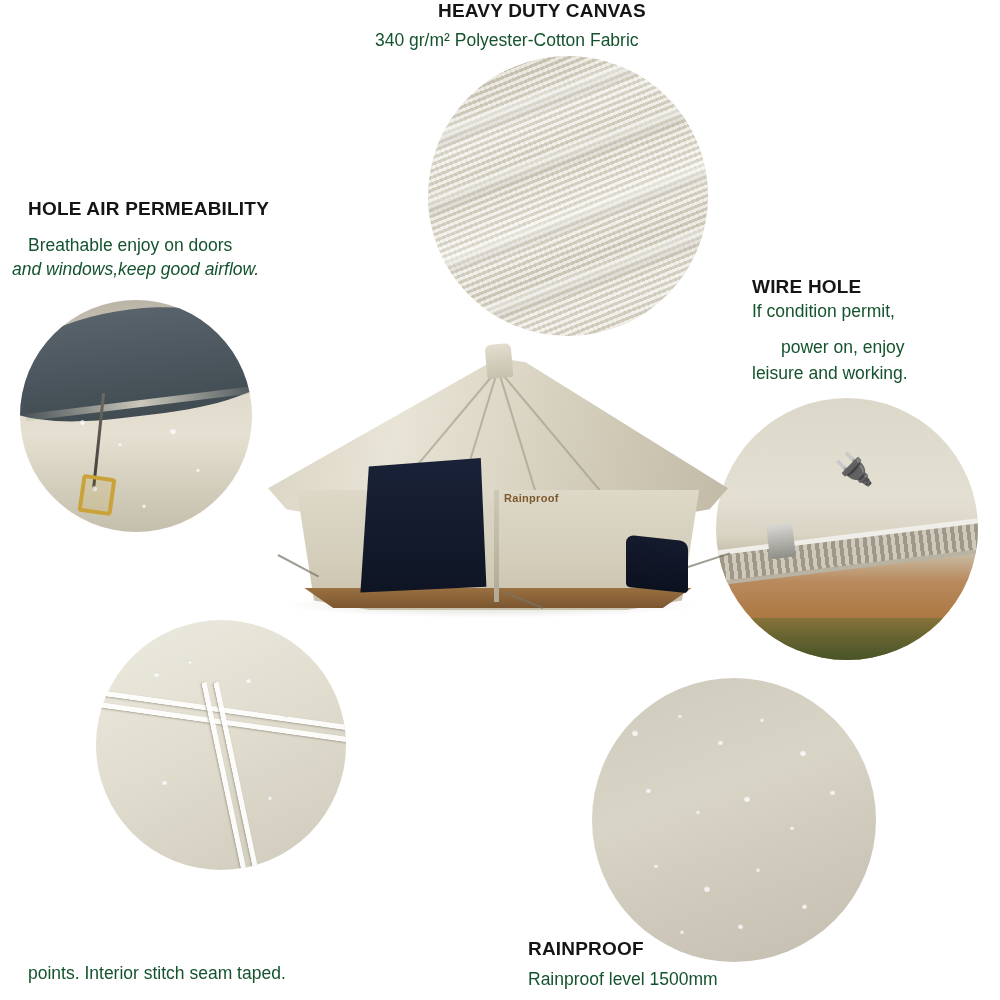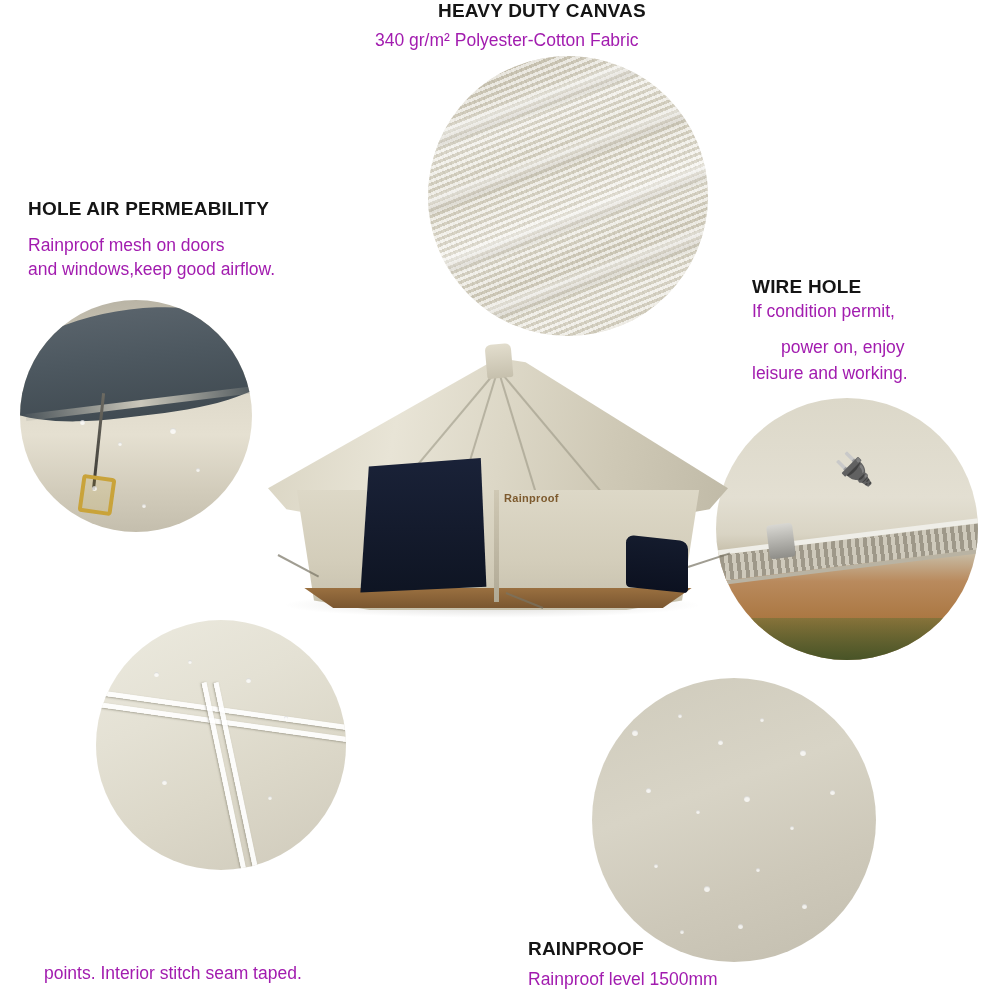--- a/index.html
+++ b/index.html
@@ -29,21 +29,21 @@
     font-weight: bold;
     font-size: 19px;
     letter-spacing: .2px;
     white-space: nowrap;
     color: #151515;
   }
   .feature-desc {
     position: absolute;
     font-size: 17.5px;
     line-height: 1.32;
-    color: #a21caf;
+    color: #14532d;
   }
 
   
   .circle {
     position: absolute;
     border-radius: 50%;
     overflow: hidden;
   }
   .circle .inner {
     position: absolute;
@@ -296,22 +296,22 @@
   <div class="circle" style="left:428px; top:56px; width:280px; height:280px;">
     <div class="inner canvas-fabric">
       <div class="canvas-fold" style="top:28px;"></div>
       <div class="canvas-fold" style="top:92px;"></div>
       <div class="canvas-fold" style="top:158px;"></div>
       <div class="canvas-fold" style="top:222px;"></div>
     </div>
   </div>
 
   <div class="feature-title" style="left:28px; top:198px;">HOLE AIR PERMEABILITY</div>
-  <div class="feature-desc" style="left:28px; top:234px;">Rainproof mesh on doors</div>
-  <div class="feature-desc" style="left:28px; top:258px;">and windows,keep good airflow.</div>
+  <div class="feature-desc" style="left:28px; top:234px;">Breathable enjoy on doors</div>
+  <div class="feature-desc" style="left:12px; top:258px;font-style:italic;">and windows,keep good airflow.</div>
 
   <div class="circle" style="left:20px; top:300px; width:232px; height:232px;">
     <div class="inner mesh-photo">
       <div class="mesh-dark"></div>
       <div class="mesh-seam"></div>
       <div class="mesh-cord"></div>
       <div class="mesh-buckle"></div>
       <div class="droplet" style="left:60px; top:120px; width:5px; height:5px;"></div>
       <div class="droplet" style="left:98px; top:142px; width:4px; height:4px;"></div>
       <div class="droplet" style="left:150px; top:128px; width:6px; height:6px;"></div>
@@ -362,21 +362,21 @@
       <div class="stitch-line" style="left:120px; top:60px; width:200px; transform:rotate(78deg); transform-origin:left center;"></div>
       <div class="droplet" style="left:58px; top:52px; width:5px; height:5px;"></div>
       <div class="droplet" style="left:92px; top:40px; width:4px; height:4px;"></div>
       <div class="droplet" style="left:150px; top:58px; width:5px; height:5px;"></div>
       <div class="droplet" style="left:188px; top:96px; width:4px; height:4px;"></div>
       <div class="droplet" style="left:66px; top:160px; width:5px; height:5px;"></div>
       <div class="droplet" style="left:172px; top:176px; width:4px; height:4px;"></div>
     </div>
   </div>
 
-  <div class="feature-desc" style="left:44px; top:962px;">points. Interior stitch seam taped.</div>
+  <div class="feature-desc" style="left:28px; top:962px;">points. Interior stitch seam taped.</div>
 
   <div class="circle" style="left:592px; top:678px; width:284px; height:284px;">
     <div class="inner rain-photo">
       <div class="droplet" style="left:40px; top:52px; width:6px; height:6px;"></div>
       <div class="droplet" style="left:86px; top:36px; width:4px; height:4px;"></div>
       <div class="droplet" style="left:126px; top:62px; width:5px; height:5px;"></div>
       <div class="droplet" style="left:168px; top:40px; width:4px; height:4px;"></div>
       <div class="droplet" style="left:208px; top:72px; width:6px; height:6px;"></div>
       <div class="droplet" style="left:54px; top:110px; width:5px; height:5px;"></div>
       <div class="droplet" style="left:104px; top:132px; width:4px; height:4px;"></div>

